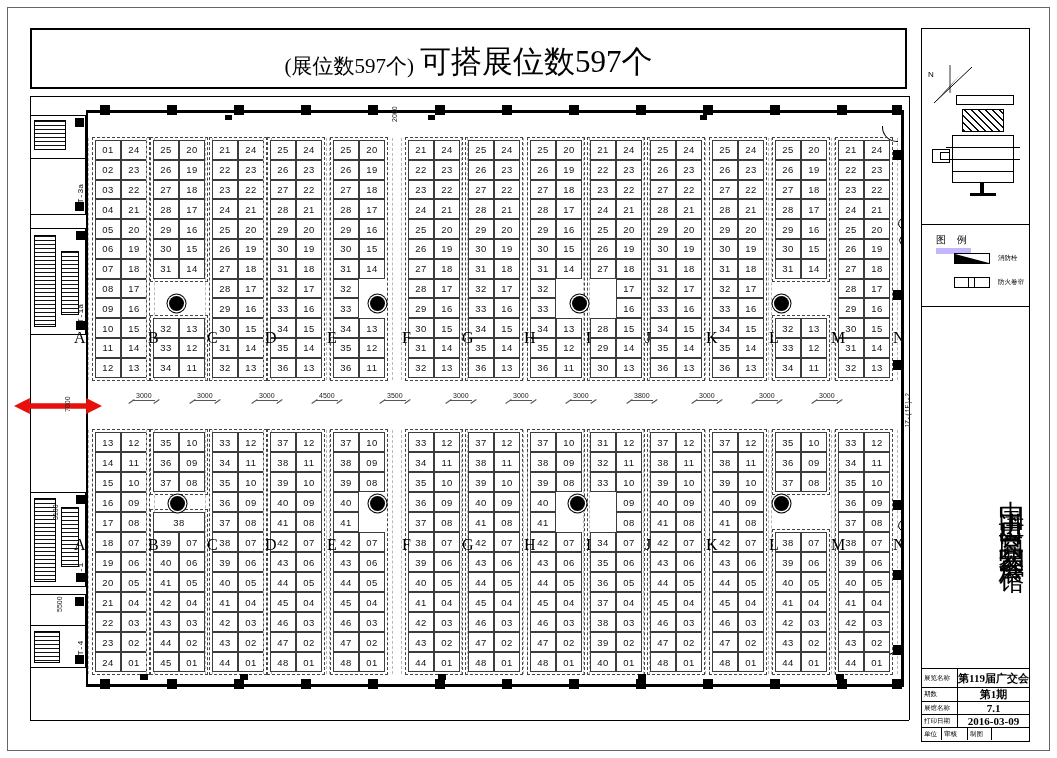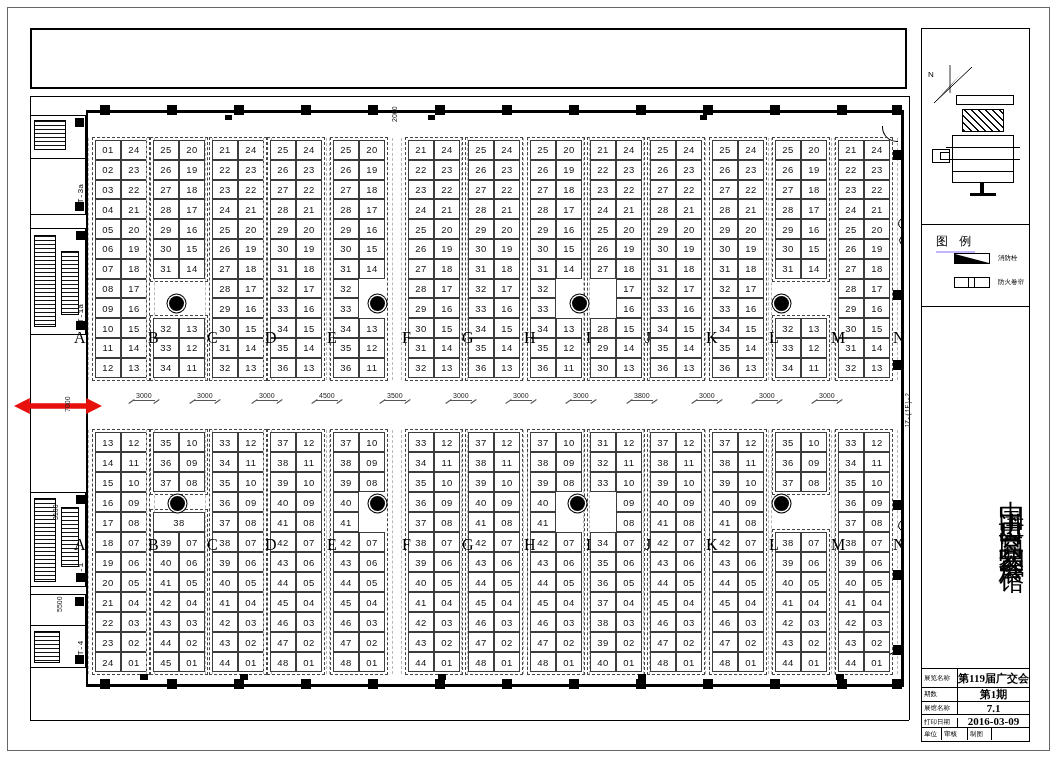--- a/index.html
+++ b/index.html
@@ -41,22 +41,22 @@
     border:1px solid #000;}
   .stair-label{position:absolute;font-size:8px;transform:rotate(-90deg);
     transform-origin:left top;white-space:nowrap;font-family:"Liberation Mono",monospace;}
   .red-arrow{position:absolute;left:14px;top:398px;width:88px;height:16px;background:#e8100c;
     clip-path:polygon(0 50%,18% 0,18% 33%,82% 33%,82% 0,100% 50%,82% 100%,82% 67%,18% 67%,18% 100%);}
   .doorarc{position:absolute;width:15px;height:15px;border-left:1px solid #000;
     border-bottom:1px solid #000;border-bottom-left-radius:15px;}
   
   .panel{left:921px;top:28px;width:107px;height:712px;border:1.5px solid #000;background:#fff;}
   .panel-div{position:absolute;left:0;width:100%;height:1px;background:#000;}
-  .legend-head{position:absolute;left:14px;top:8px;font-size:12px;letter-spacing:4px;
-    border-bottom:2px solid #c4b5fd;padding-bottom:1px;}
+  .legend-head{position:absolute;left:14px;top:8px;font-size:10px;letter-spacing:4px;
+    border-bottom:6px solid #c4b5fd;padding-bottom:1px;}
   .legend-row{position:absolute;left:0;width:100%;display:flex;align-items:center;gap:8px;}
   .sym-box{width:36px;height:11px;border:1px solid #000;box-sizing:border-box;margin-left:32px;position:relative;}
   .sym-hydrant::before{content:"";position:absolute;inset:0;background:#000;
     clip-path:polygon(0 0,100% 100%,0 100%);}
   .sym-shutter::before{content:"";position:absolute;top:0;bottom:0;left:13px;width:1px;background:#000;}
   .sym-shutter::after{content:"";position:absolute;top:0;bottom:0;left:19px;width:1px;background:#000;}
   .legend-label{font-size:6.5px;}
   .v-title{position:absolute;left:0;top:307px;width:100%;height:358px;
     writing-mode:vertical-rl;text-orientation:upright;font-family:"Liberation Serif",serif;
     font-size:26px;letter-spacing:6px;display:flex;justify-content:center;
@@ -71,20 +71,22 @@
   .kp-hatch{background:repeating-linear-gradient(45deg,#111 0 1.5px,#fff 1.5px 5px);}
   .corridor-label{position:absolute;font-size:6.5px;transform:rotate(-90deg);
     transform-origin:left top;white-space:nowrap;color:#222;font-family:"Liberation Mono",monospace;}
 </style>
 </head>
 <body>
 
 <div class="abs frame"></div>
 
 <div class="abs titlebar">
+  <span class="t-paren">(展位数597个)</span>
+  <span class="t-right">可搭展位数597个</span>
 </div>
 
 <div class="abs hline" style="left:30px;top:96px;width:879px;"></div>
 <div class="abs hline" style="left:30px;top:720px;width:879px;"></div>
 <div class="abs vline" style="left:30px;top:96px;height:624px;"></div>
 <div class="abs vline" style="left:909px;top:96px;height:624px;"></div>
 <div class="abs wall" style="left:86px;top:110px;width:817px;height:3px;"></div>
 <div class="abs wall" style="left:86px;top:684px;width:817px;height:3px;"></div>
 <div class="abs wall" style="left:86px;top:110px;width:2px;height:577px;"></div>
 <div class="abs wall" style="left:901px;top:110px;width:3px;height:577px;"></div>
@@ -954,21 +956,21 @@
     <span class="tb-value" style="font-size:11px;">第119届广交会</span>
   </div>
   <div class="tb" style="top:658px;height:14px;">
     <span class="tb-label">期数</span>
     <span class="tb-value" style="font-size:11px;">第1期</span>
   </div>
   <div class="tb" style="top:672px;height:13px;">
     <span class="tb-label">展馆名称</span>
     <span class="tb-value" style="font-size:11px;">7.1</span>
   </div>
-  <div class="tb" style="top:685px;height:13px;align-items:flex-end;">
+  <div class="tb" style="top:685px;height:13px;">
     <span class="tb-label">打印日期</span>
     <span class="tb-value" style="font-size:11px;">2016-03-09</span>
   </div>
   <div class="tb" style="top:698px;height:13px;">
     <span class="tb-label" style="width:20px;">单位</span>
     <span class="tb-label" style="width:26px;">审核</span>
     <span class="tb-label" style="width:24px;">制图</span>
     <span class="tb-value"></span>
   </div>
 </div>

